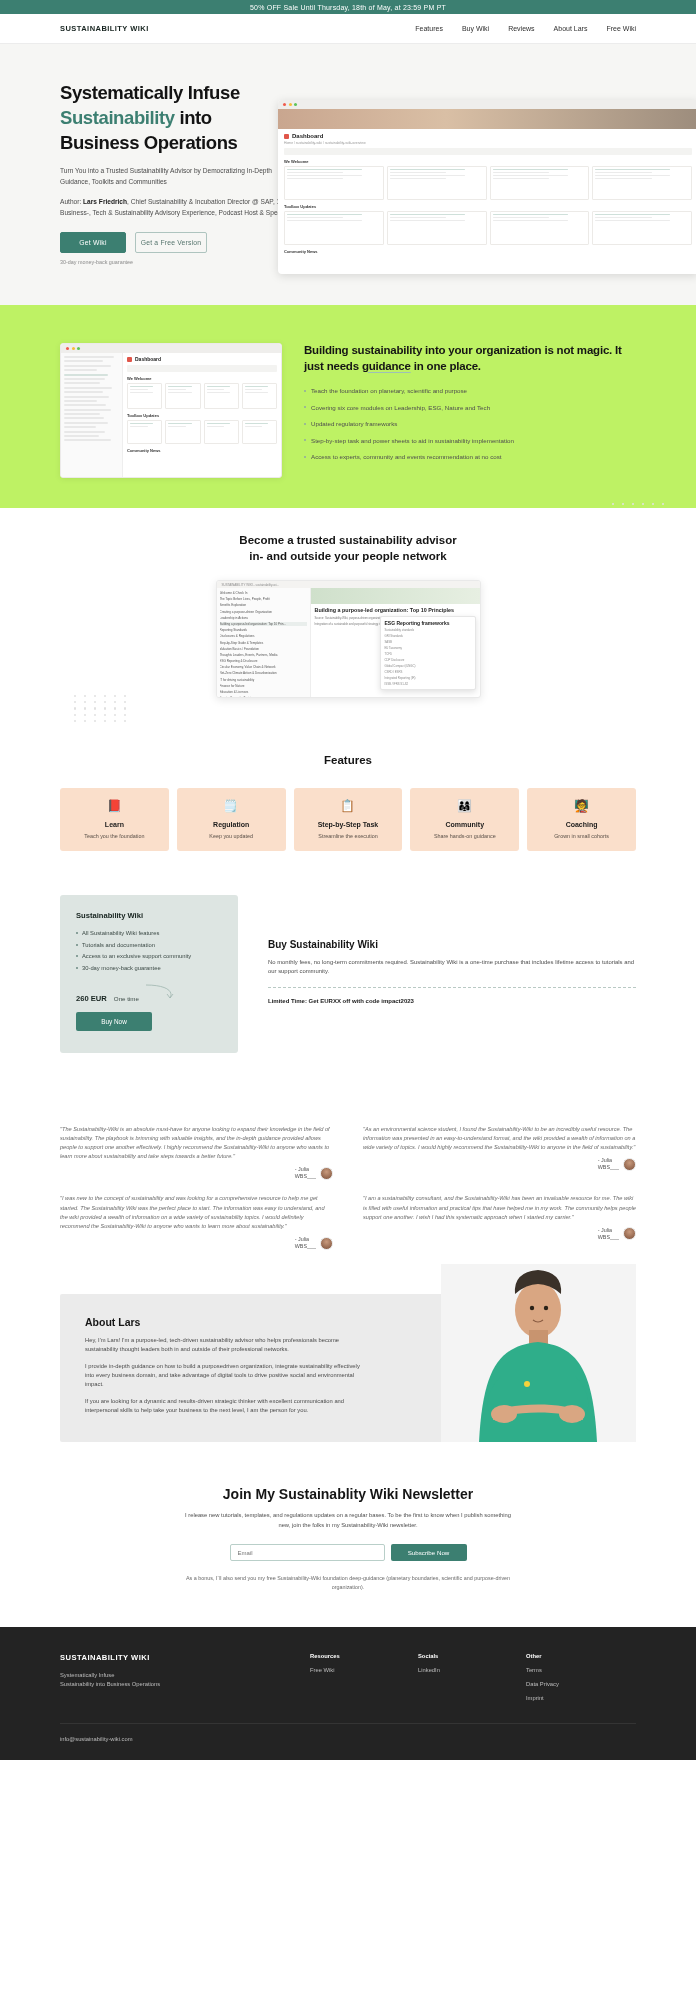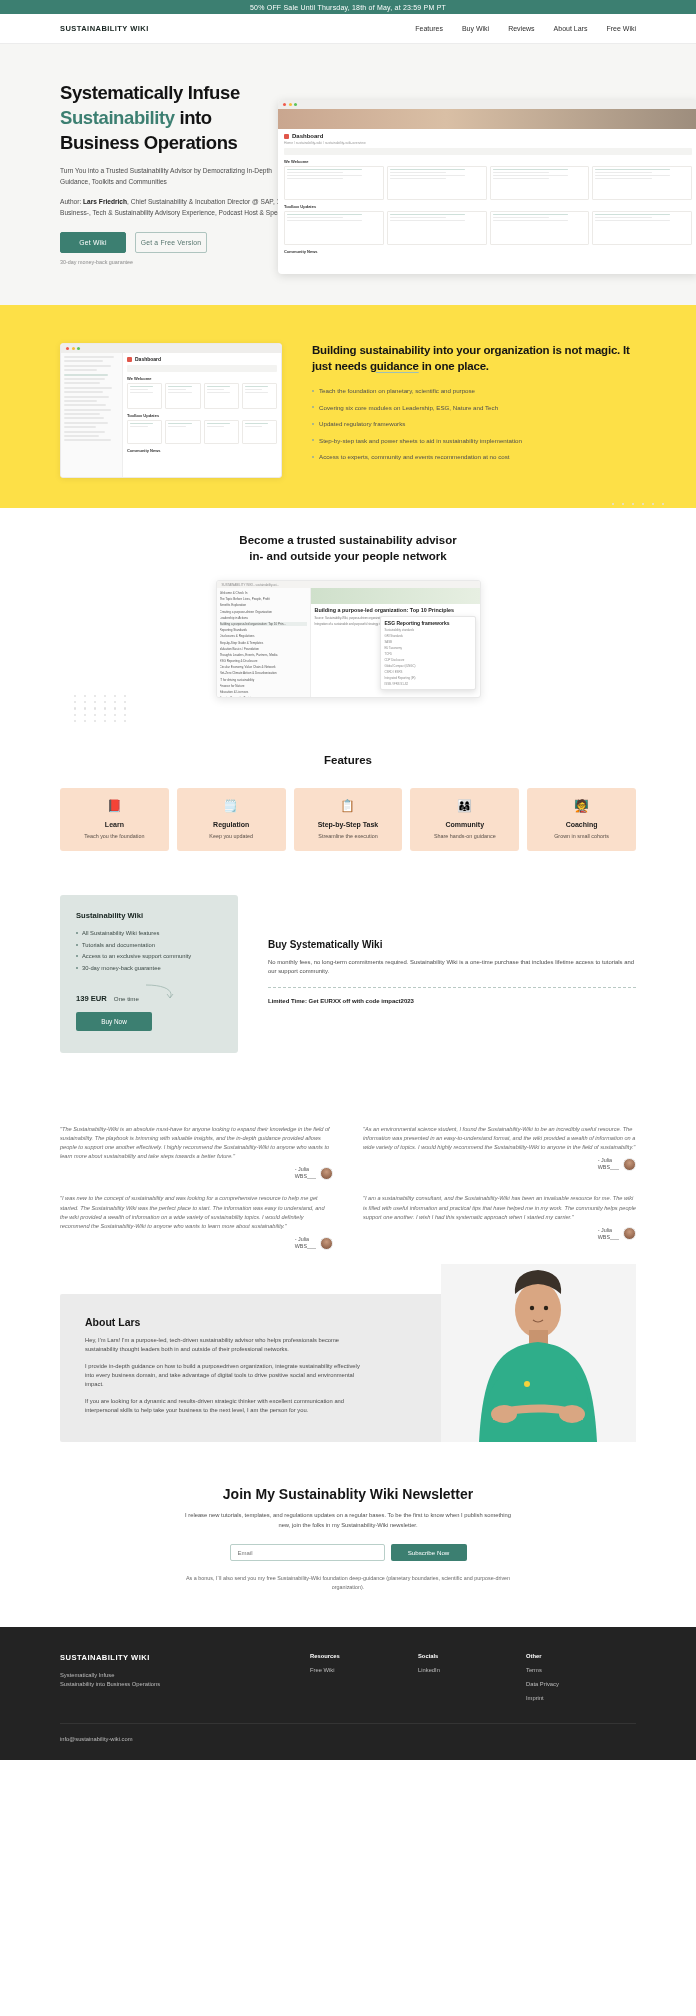--- a/index.html
+++ b/index.html
@@ -115,23 +115,23 @@
   .shot-sec { margin-top:4px;font-size:4px;color:#333;font-weight:bold;}
   .shot-grid { display:flex; gap:3px; margin-top:2px;}
   .shot-card { flex:1; height:34px; border:1px solid #eceae7; border-radius:1px; padding:2px;}
   .shot-line { height:1.4px; background:#ebebeb; border-radius:1px; margin-bottom:1.6px;}
   .shot-line.s{width:60%}.shot-line.m{width:80%}.shot-line.g{background:#cfe0da}
 
   
   .guidance {
     padding: 38px 60px 30px;
     display: flex;
-    gap: 30px;
+    gap: 22px;
     position: relative;
-    background:#fde047;
+    background:#bef264;
     justify-content:flex-end;
   }
   .guid-shot {
     width: 222px; height: 135px; background:#fff;
     border:1px solid #eceaea; border-radius:3px;
     box-shadow:0 1px 6px rgba(0,0,0,.08); overflow:hidden;
   }
   .guid-body { display:flex; height:126px;}
   .guid-side { width:62px; background:#fafafa; border-right:1px solid #eee; padding:3px;}
   .guid-main { flex:1; padding:3px 4px;}
@@ -597,31 +597,31 @@
   <div class="pricing">
     <div class="price-card">
       <h3>Sustainability Wiki</h3>
       <ul>
         <li>All Sustainability Wiki features</li>
         <li>Tutorials and documentation</li>
         <li>Access to an exclusive support community</li>
         <li>30-day money-back guarantee</li>
       </ul>
       <div class="price-row">
-        <span class="price-amt">139 EUR</span>
+        <span class="price-amt">260 EUR</span>
         <span class="price-per">One time</span>
         <svg width="34" height="20" style="margin-left:-2px">
           <path d="M2,4 C22,4 30,10 26,17" stroke="#9eb5ae" stroke-width="0.8" fill="none"></path>
           <path d="M26,17 L23,13 M26,17 L29,13" stroke="#9eb5ae" stroke-width="0.8" fill="none"></path>
         </svg>
       </div>
       <div class="btn-buy">Buy Now</div>
     </div>
     <div class="buy-right">
-      <h3>Buy Systematically Wiki</h3>
+      <h3>Buy Sustainability Wiki</h3>
       <p>No monthly fees, no long-term commitments required. Sustainability Wiki is a one-time purchase that includes lifetime access to tutorials and our support community.</p>
       <div class="dashed"></div>
       <div class="limited">Limited Time: Get EURXX off with code impact2023</div>
     </div>
   </div>
 
   <div class="testimonials">
     <div class="t-grid">
       <div>
         <div class="t-quote">"The Sustainability-Wiki is an absolute must-have for anyone looking to expand their knowledge in the field of sustainability. The playbook is brimming with valuable insights, and the in-depth guidance provided allows people to support one another effectively. I highly recommend the Sustainability-Wiki to anyone who wants to learn more about sustainability and take steps towards a better future."</div>

